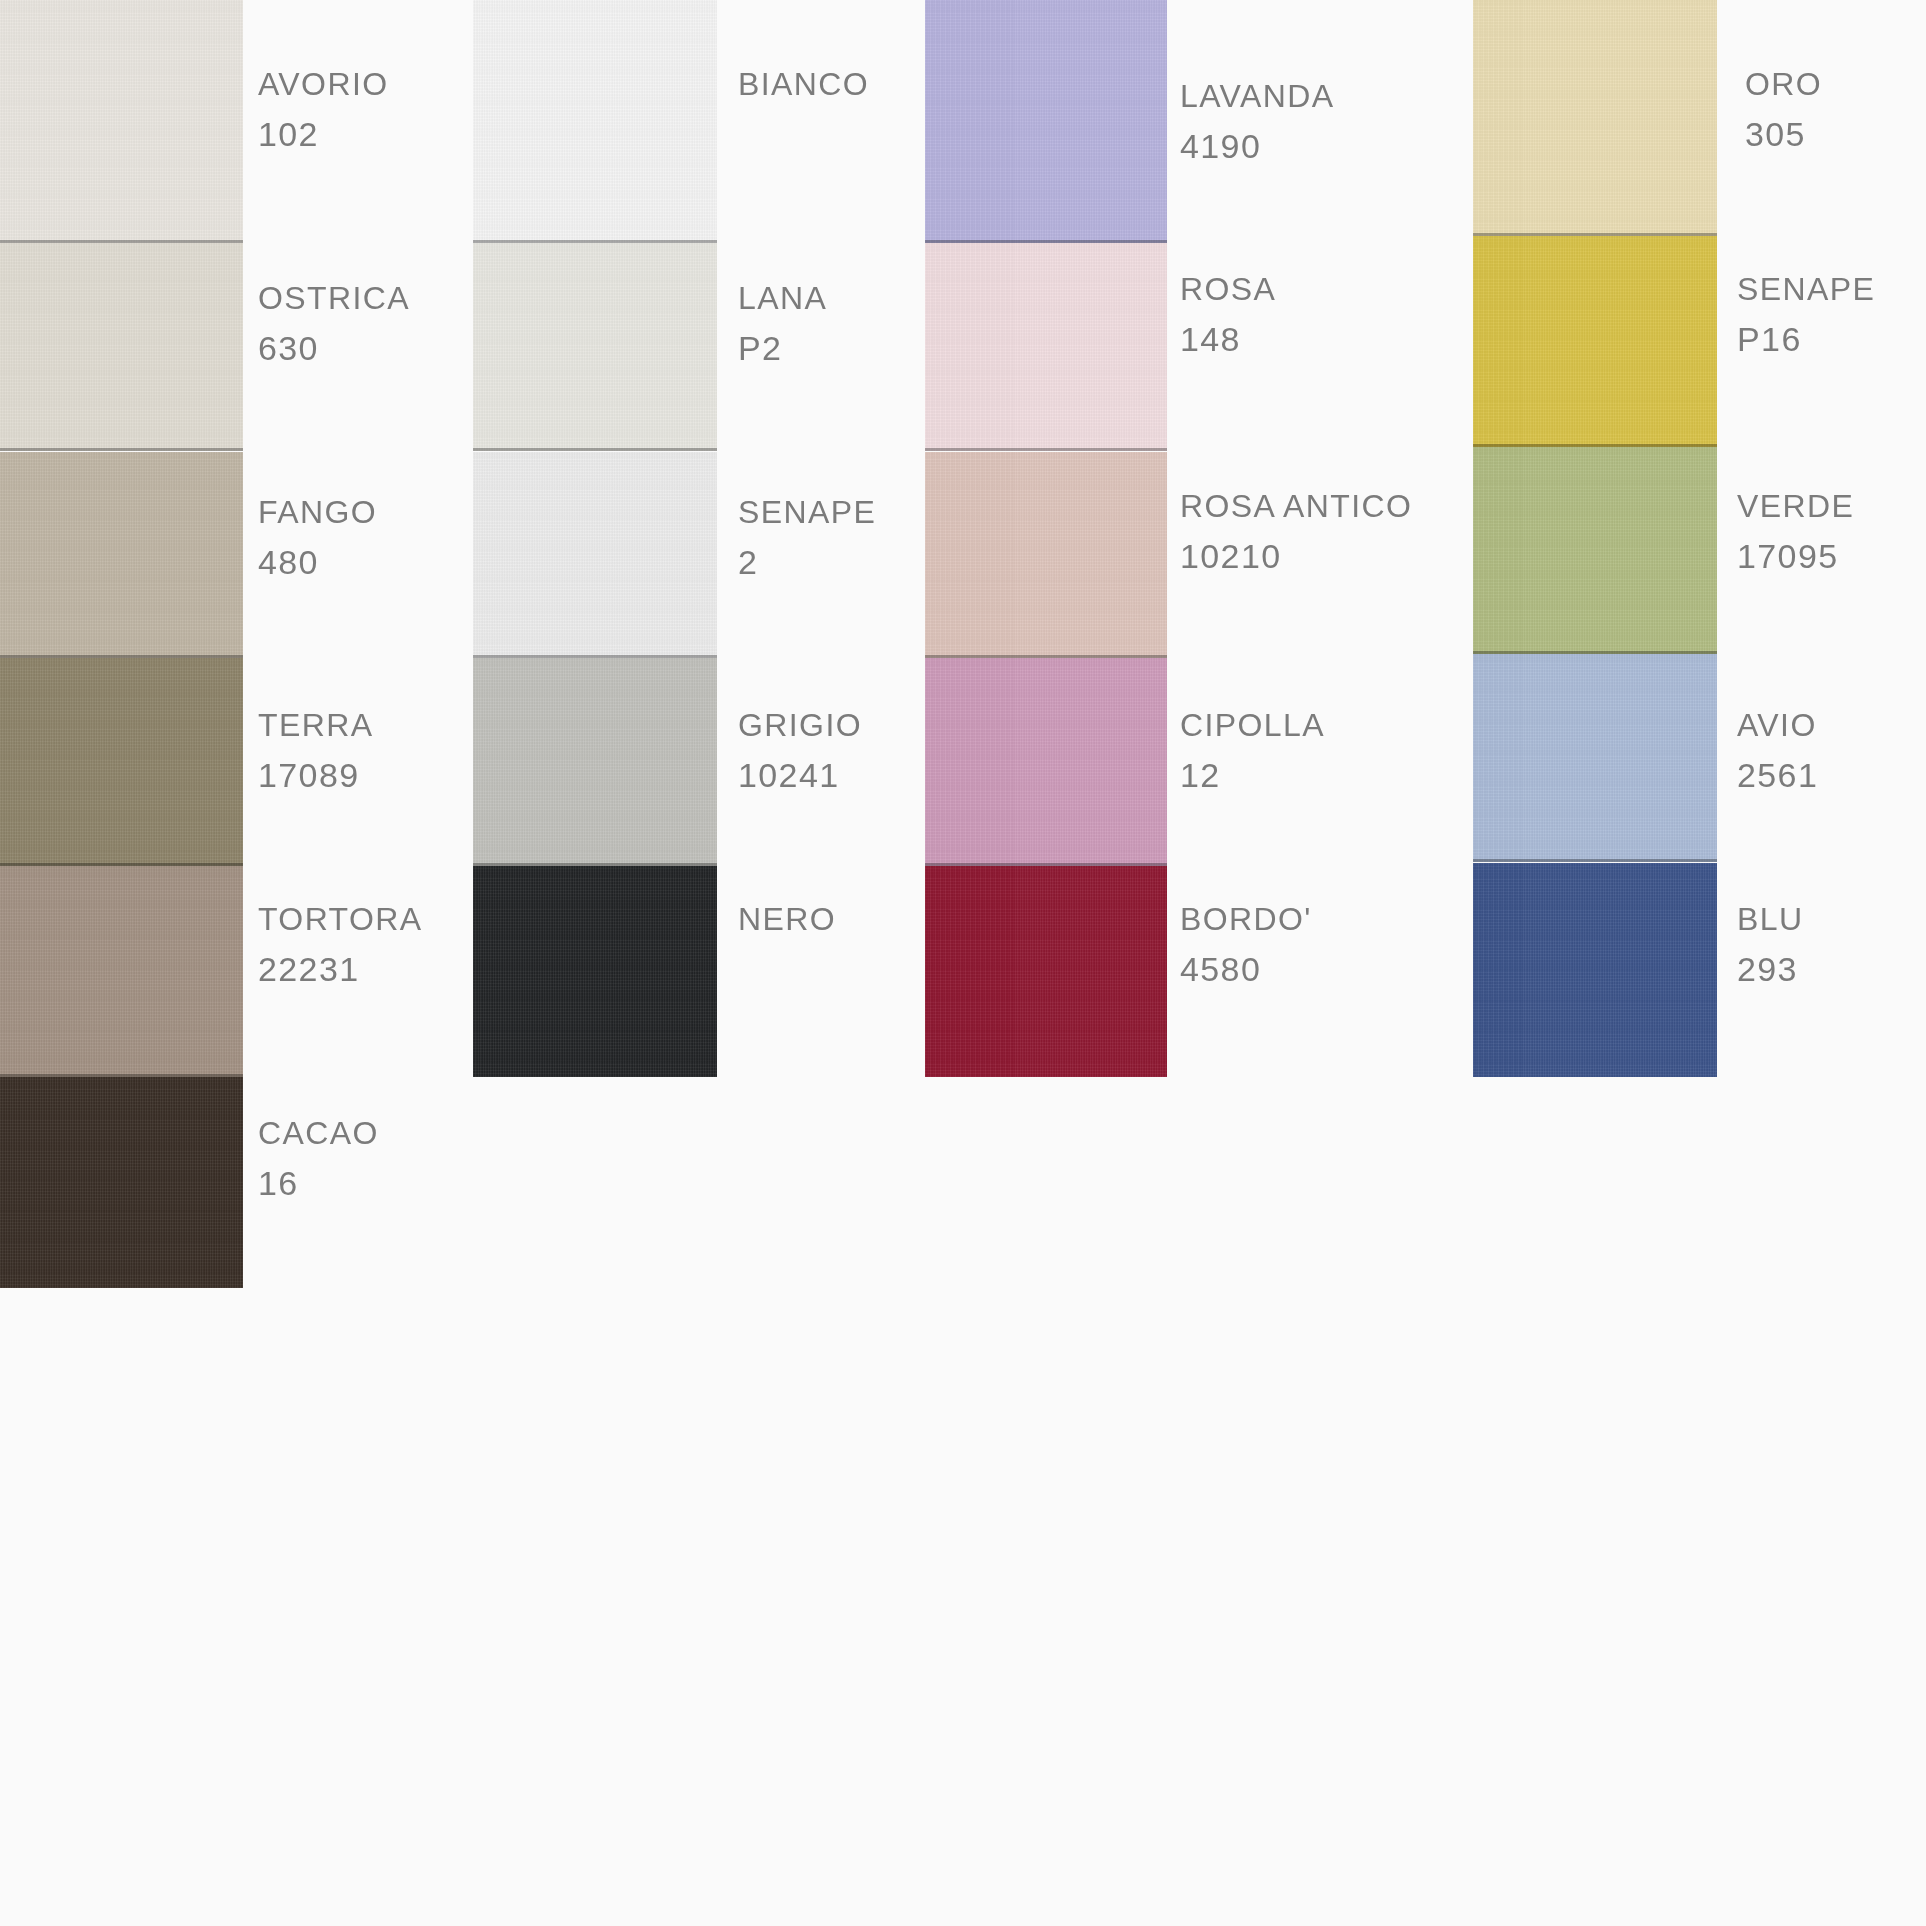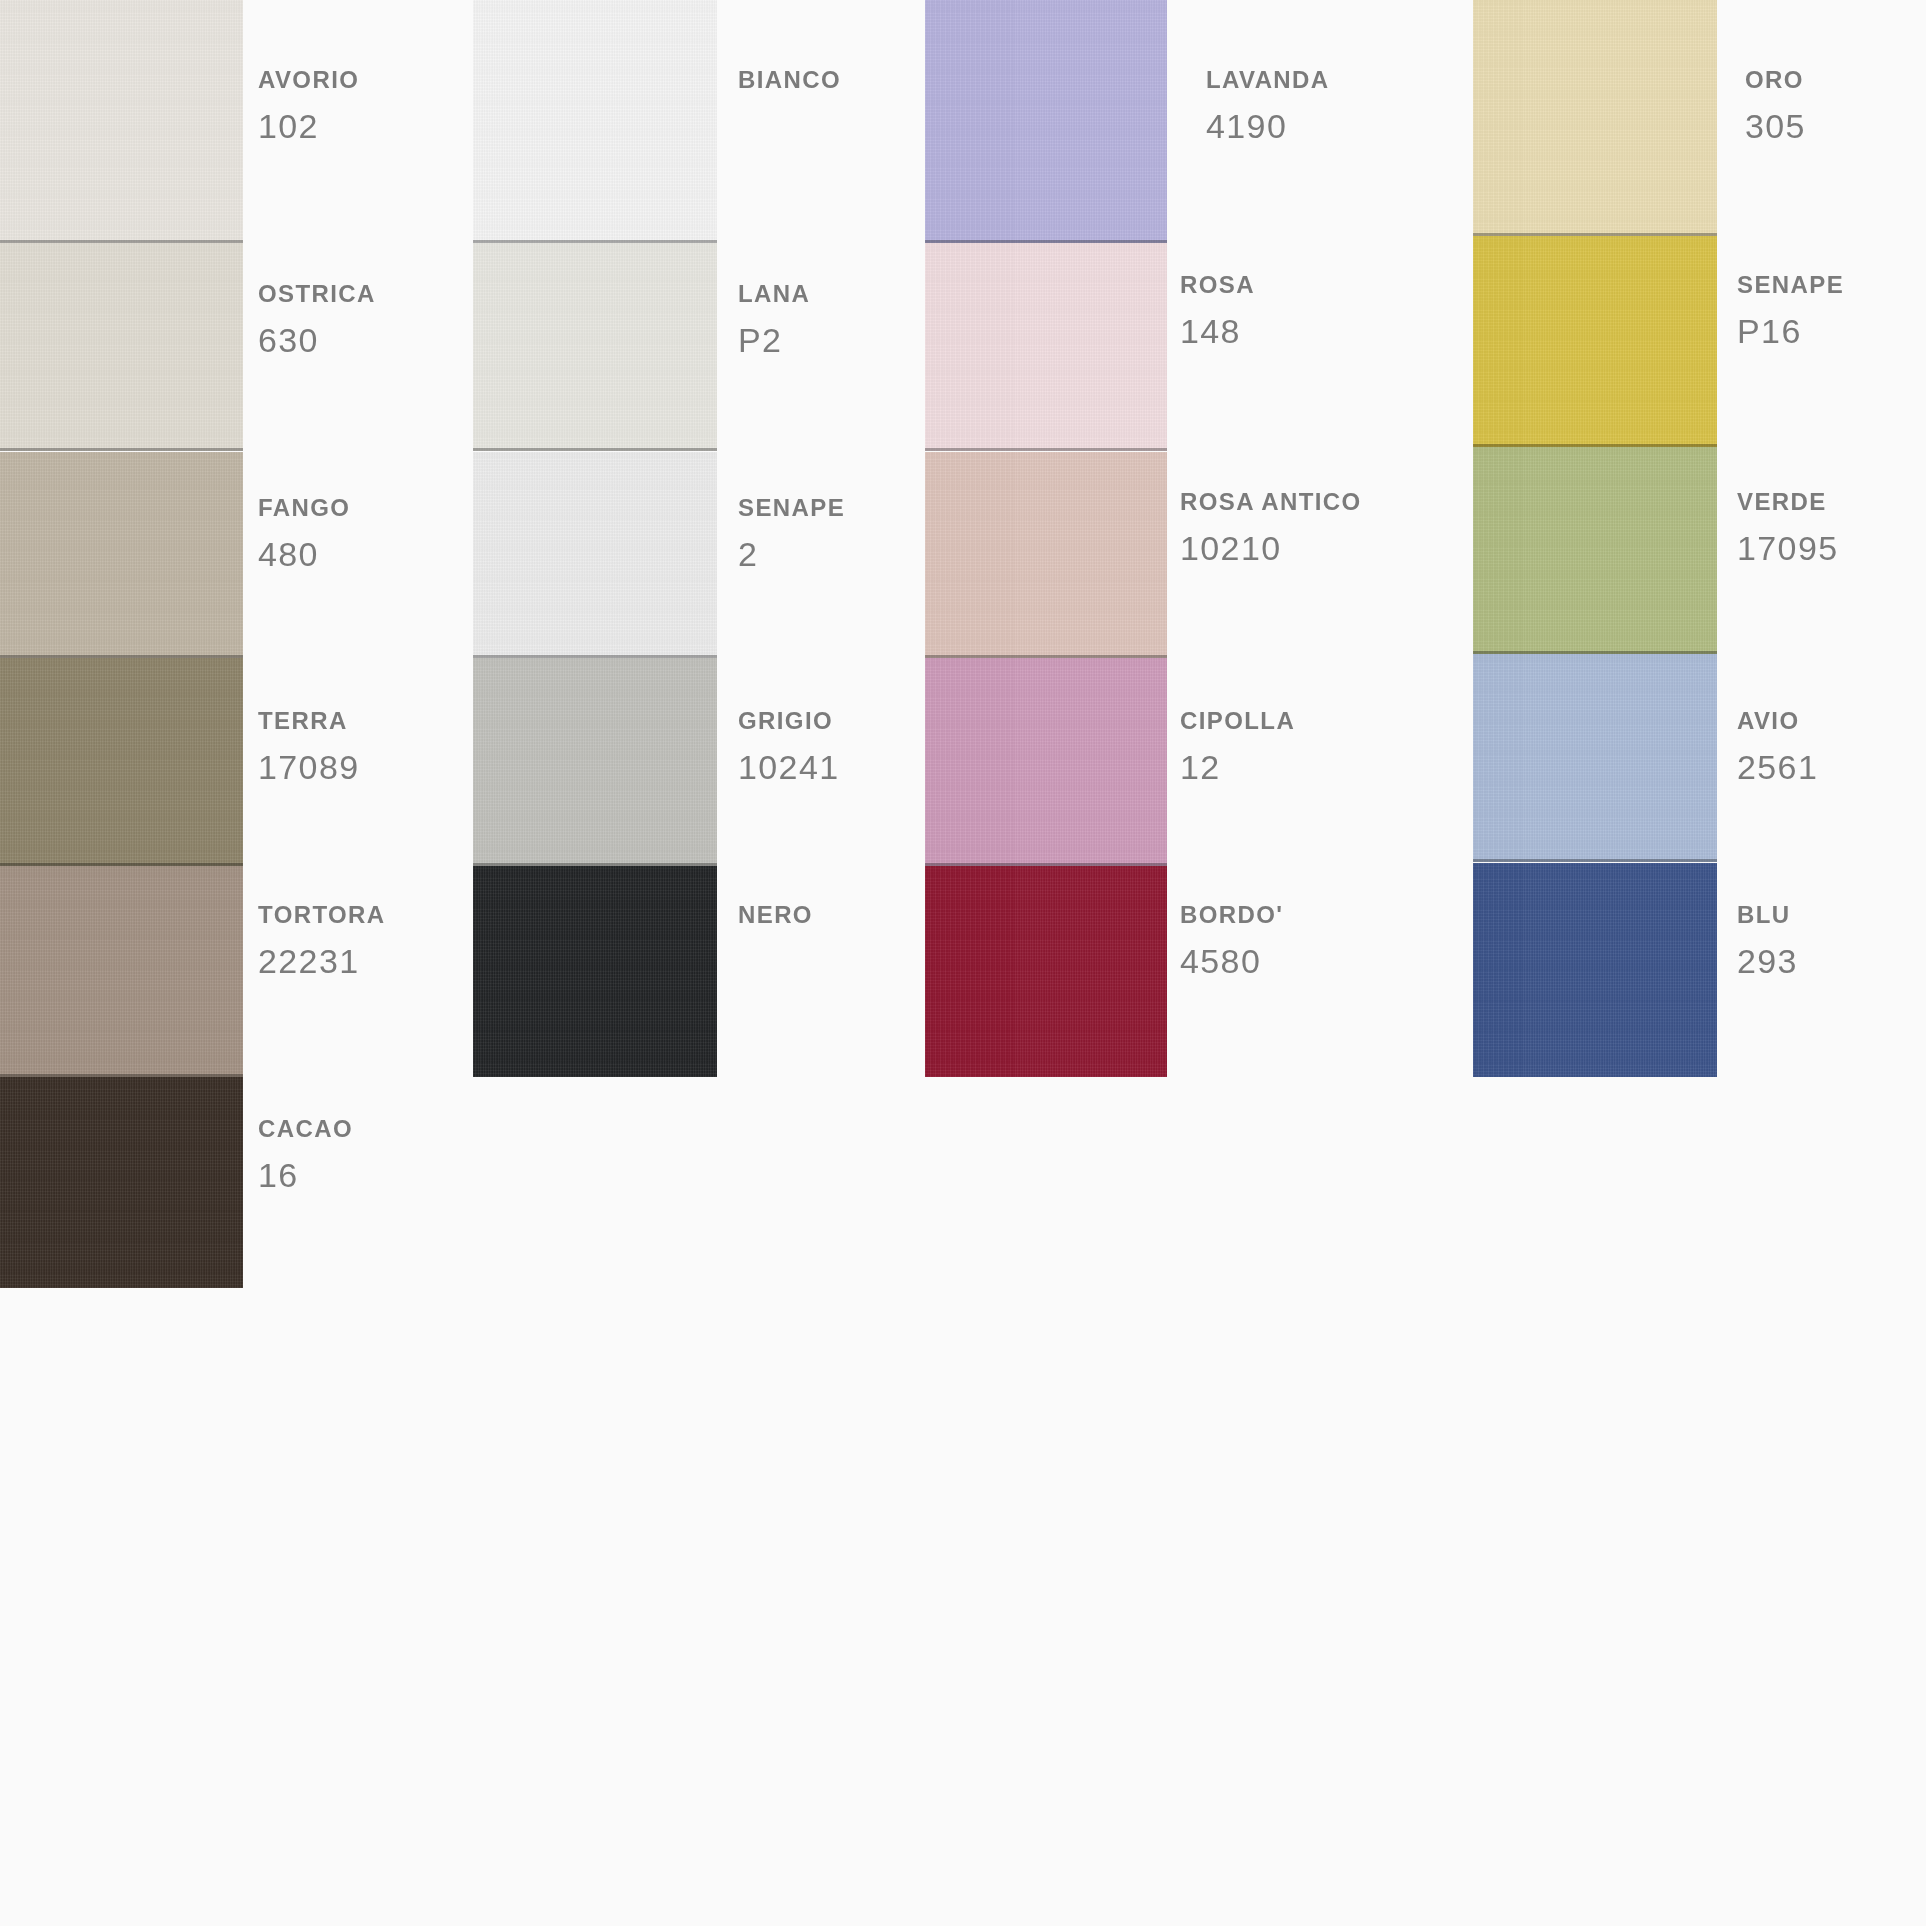--- a/index.html
+++ b/index.html
@@ -56,23 +56,23 @@
     position: absolute;
     top: 0;
   }
   .label-block {
     position: absolute;
     color: #7b7b7b;
     line-height: 1.0;
     white-space: nowrap;
   }
   .label-name {
-    font-size: 24px;
+    font-size: 32px;
     letter-spacing: 1.4px;
-    font-weight: 700;
+    font-weight: 400;
     display: block;
   }
   .label-code {
     font-size: 34px;
     letter-spacing: 1.4px;
     font-weight: 400;
     display: block;
     margin-top: 17.4px;
   }
 </style>
@@ -142,21 +142,21 @@
       </div>
     </div>
     <div class="swatch-stack" style="left: 925px; width: 242px; top: 0px; height: 1077px;">
       <div class="swatch" style="position: absolute; left: 0px; top: 0px; height: 243px; background: rgb(182, 178, 221);"></div>
       <div class="swatch" style="position: absolute; left: 0px; top: 243px; height: 208px; background: rgb(240, 220, 223);"></div>
       <div class="swatch" style="position: absolute; left: 0px; top: 452px; height: 206px; background: rgb(221, 196, 187);"></div>
       <div class="swatch" style="position: absolute; left: 0px; top: 658px; height: 208px; background: rgb(205, 155, 186);"></div>
       <div class="swatch last" style="position: absolute; left: 0px; top: 866px; height: 211px; background: rgb(143, 24, 50);"></div>
     </div>
     <div class="labels" style="left: 1180px;">
-      <div class="label-block" style="top: 68px; left: 0px; color: rgb(123, 123, 123); margin-left: 26px;">
+      <div class="label-block" style="top: 80px; left: 0px; color: rgb(123, 123, 123);">
         <span class="label-name">LAVANDA</span>
         <span class="label-code">4190</span>
       </div>
       <div class="label-block" style="top: 273px; left: 0px; color: rgb(123, 123, 123);">
         <span class="label-name">ROSA</span>
         <span class="label-code">148</span>
       </div>
       <div class="label-block" style="top: 490px; left: 0px; color: rgb(123, 123, 123);">
         <span class="label-name">ROSA ANTICO</span>
         <span class="label-code">10210</span>

